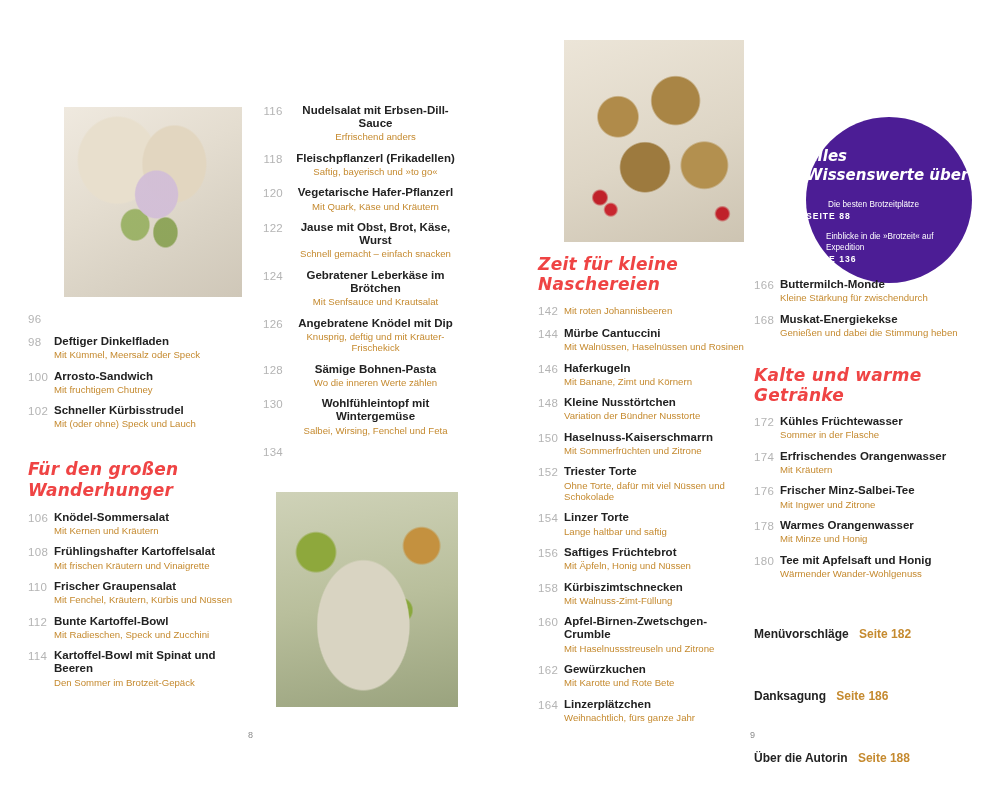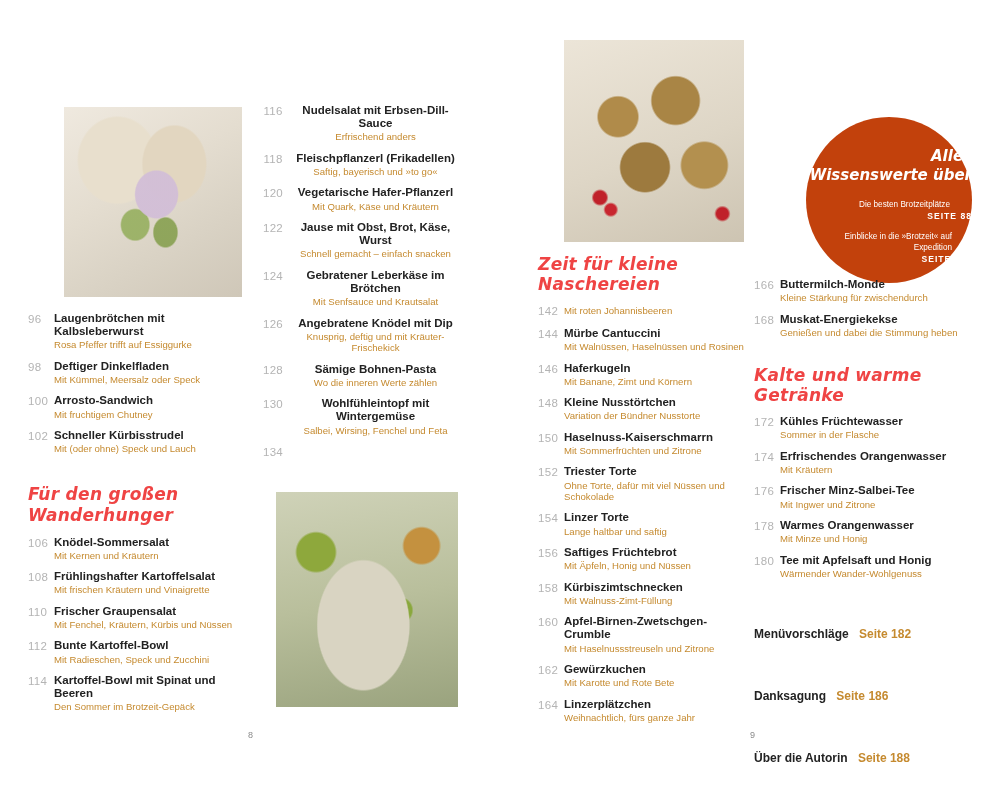--- a/index.html
+++ b/index.html
@@ -52,21 +52,21 @@
       radial-gradient(circle at 33% 52%, #d8bb5d 0 7%, rgba(0,0,0,0) 8%),
       radial-gradient(circle at 60% 72%, #3c3a2c 0 5%, rgba(0,0,0,0) 6%),
       radial-gradient(circle at 68% 55%, #8aa83d 0 7%, rgba(0,0,0,0) 8%),
       radial-gradient(circle at 44% 80%, #7d9b35 0 6%, rgba(0,0,0,0) 7%),
       radial-gradient(circle at 22% 28%, #8ea83c 0 9%, rgba(0,0,0,0) 10%),
       radial-gradient(circle at 80% 25%, #c4913f 0 8%, rgba(0,0,0,0) 9%),
       linear-gradient(170deg,#cfd2b8 0%,#b9bf9c 50%,#9aa37e 100%);
   }
 
   
-  .badge{position:absolute;border-radius:50%;background:#c2410c;color:#fff;text-align:right;}
+  .badge{position:absolute;border-radius:50%;background:#4c1d95;color:#fff;text-align:left;}
   .badge .b1{font-family:"DejaVu Sans",sans-serif;font-style:italic;font-size:15px;line-height:19px;font-weight:600;margin-top:30px;}
   .badge .b2{font-size:8.2px;line-height:11px;margin-top:14px;padding:0 22px;}
   .badge .b3{font-size:8.6px;font-weight:700;letter-spacing:1px;margin-top:1px;}
   .badge .b4{font-size:8.2px;line-height:11px;margin-top:10px;padding:0 20px;}
   .badge .b5{font-size:8.6px;font-weight:700;letter-spacing:1px;margin-top:1px;}
 
   
   .bm{margin-top:0;}
   .bm .row{font-size:12px;line-height:14px;color:#222;margin-bottom:8px;font-weight:600;margin-top:48px;}
   .bm .row .pp{color:#c58a2f;font-weight:700;margin-left:7px;}
@@ -98,24 +98,20 @@
       <div class="b3">SEITE 88</div>
       <div class="b4">Einblicke in die »Brotzeit« auf Expedition</div>
       <div class="b5">SEITE 136</div>
     </div>
 
     <div class="col" style="left:14px;top:280px;width:205px;">
 
       <div>
         <div class="entry">
           <div class="pg">96</div>
-          <div class="txt">
-            <div class="ttl">Laugenbrötchen mit Kalbsleberwurst</div>
-            <div class="sub">Rosa Pfeffer trifft auf Essiggurke</div>
-          </div>
         </div>
         <div class="entry">
           <div class="pg">98</div>
           <div class="txt">
             <div class="ttl">Deftiger Dinkelfladen</div>
             <div class="sub">Mit Kümmel, Meersalz oder Speck</div>
           </div>
         </div>
         <div class="entry">
           <div class="pg">100</div>

